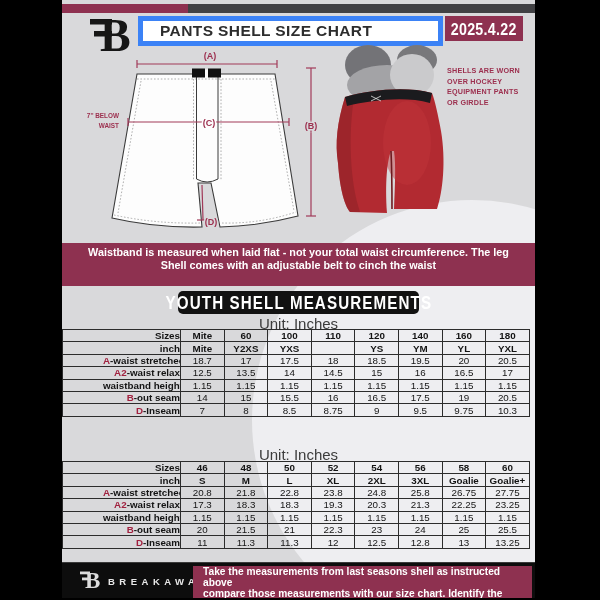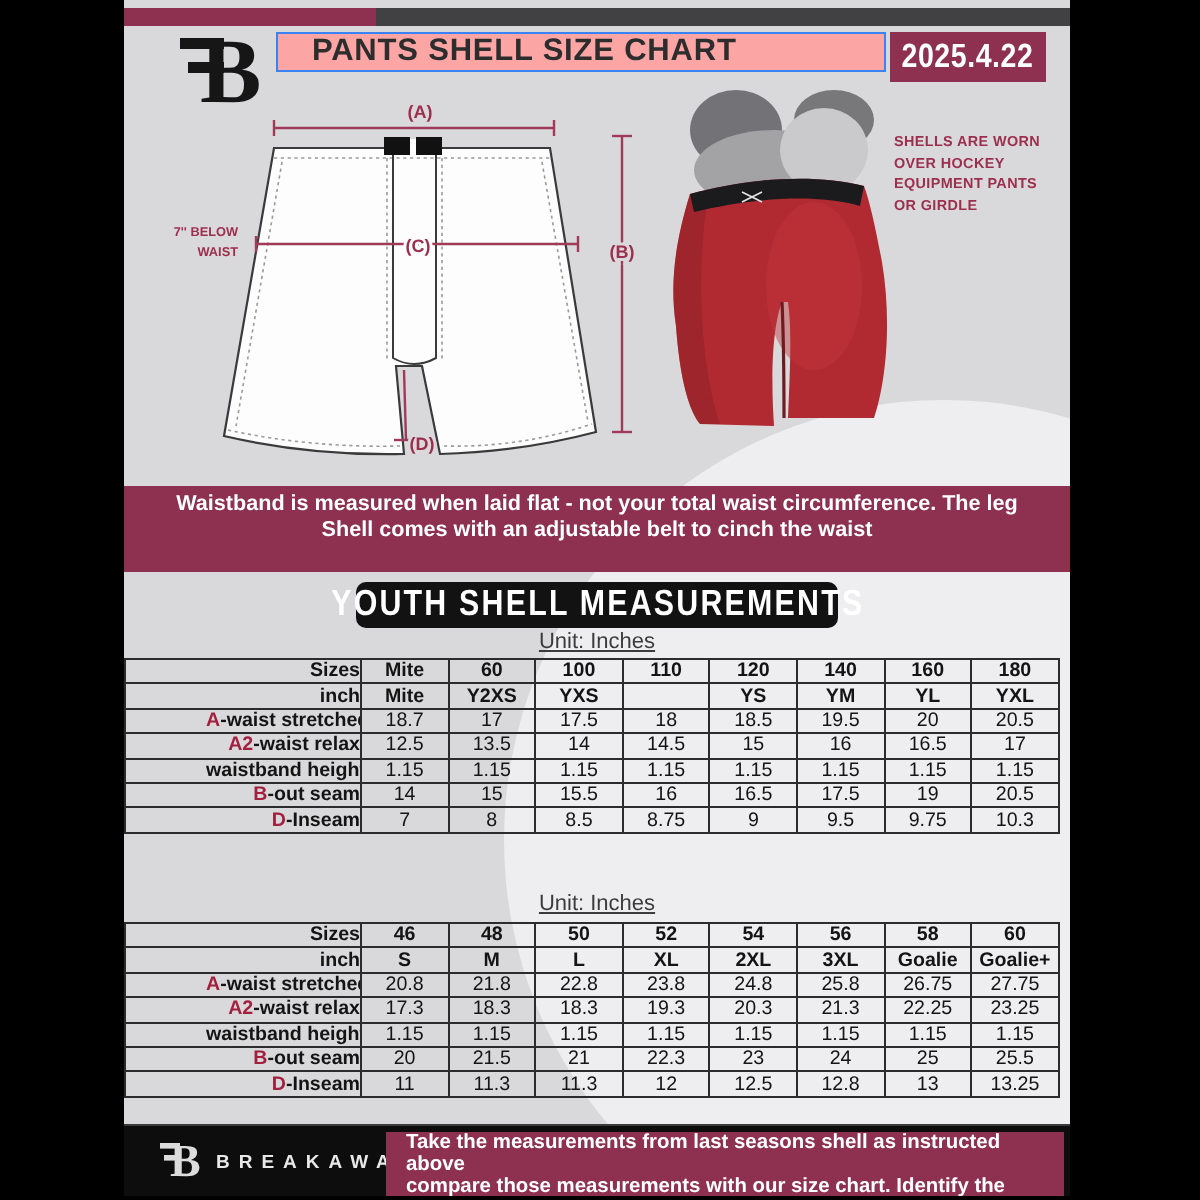--- a/index.html
+++ b/index.html
@@ -9,38 +9,38 @@
   .watermark{position:absolute;left:190px;top:200px;width:440px;height:440px;border-radius:50%;
              background:#eeeef1;z-index:0;}
   .layer{position:absolute;z-index:1;}
 
   
   .strip-maroon{left:0;top:4px;width:126px;height:9px;background:#8e3150;}
   .strip-dark{left:126px;top:4px;width:347px;height:9px;background:#414144;}
 
   
   .logo-box{left:26px;top:10px;width:50px;height:46px;}
-  .title-box{left:76px;top:16px;width:305px;height:20px;background:#fca5a5;border:1px solid #3b82f6;
+  .title-box{left:76px;top:16px;width:305px;height:30px;background:#ffffff;border:5px solid #3b82f6;
              box-sizing:border-box;display:flex;align-items:center;}
   .title-box span{padding-left:17px;font-size:15.5px;font-weight:bold;color:#2d2d2d;letter-spacing:.4px;}
   .date-box{left:383px;top:16px;width:78px;height:25px;background:#8e3150;display:flex;align-items:center;justify-content:center;}
   .date-box span{color:#fff;font-weight:bold;font-size:15px;letter-spacing:.3px;display:inline-block;transform:scale(.95,1.12);}
 
   
   .shell-note{left:385px;top:66px;width:95px;color:#9c2f4e;font-size:7.2px;font-weight:bold;line-height:10.6px;letter-spacing:.2px;}
 
   
   .info-banner{left:0;top:243px;width:473px;height:40px;background:#8e3150;color:#fff;
                text-align:center;font-weight:bold;font-size:10.8px;line-height:12.6px;padding-top:3px;box-sizing:content-box;}
 
   
   .black-banner{left:116px;width:241px;height:23px;background:#121212;border-radius:5px;color:#fff;
                 display:flex;align-items:center;justify-content:center;text-align:right;}
   .black-banner span{font-weight:bold;font-size:16.5px;letter-spacing:1.2px;display:inline-block;transform:scale(.92,1.1);white-space:nowrap;}
-  .unit{left:0;width:473px;text-align:center;font-size:11px;color:#3c3c3c;text-decoration:underline;}
+  .unit{left:0;width:473px;text-align:center;font-size:15px;color:#3c3c3c;}
 
   
   table.meas{border-collapse:collapse;table-layout:fixed;width:467px;background:transparent;}
   table.meas td{border:1px solid #2c2c2c;height:11.4px;font-size:9.8px;text-align:center;
                 padding:0;color:#141414;overflow:hidden;white-space:nowrap;}
   table.meas td.lbl{text-align:right;padding-left:40px;font-weight:bold;}
   table.meas td.hdr{font-weight:bold;}
   .pfx{color:#a1213f;}
   .tbl-wrap{left:0;width:467px;}
 

